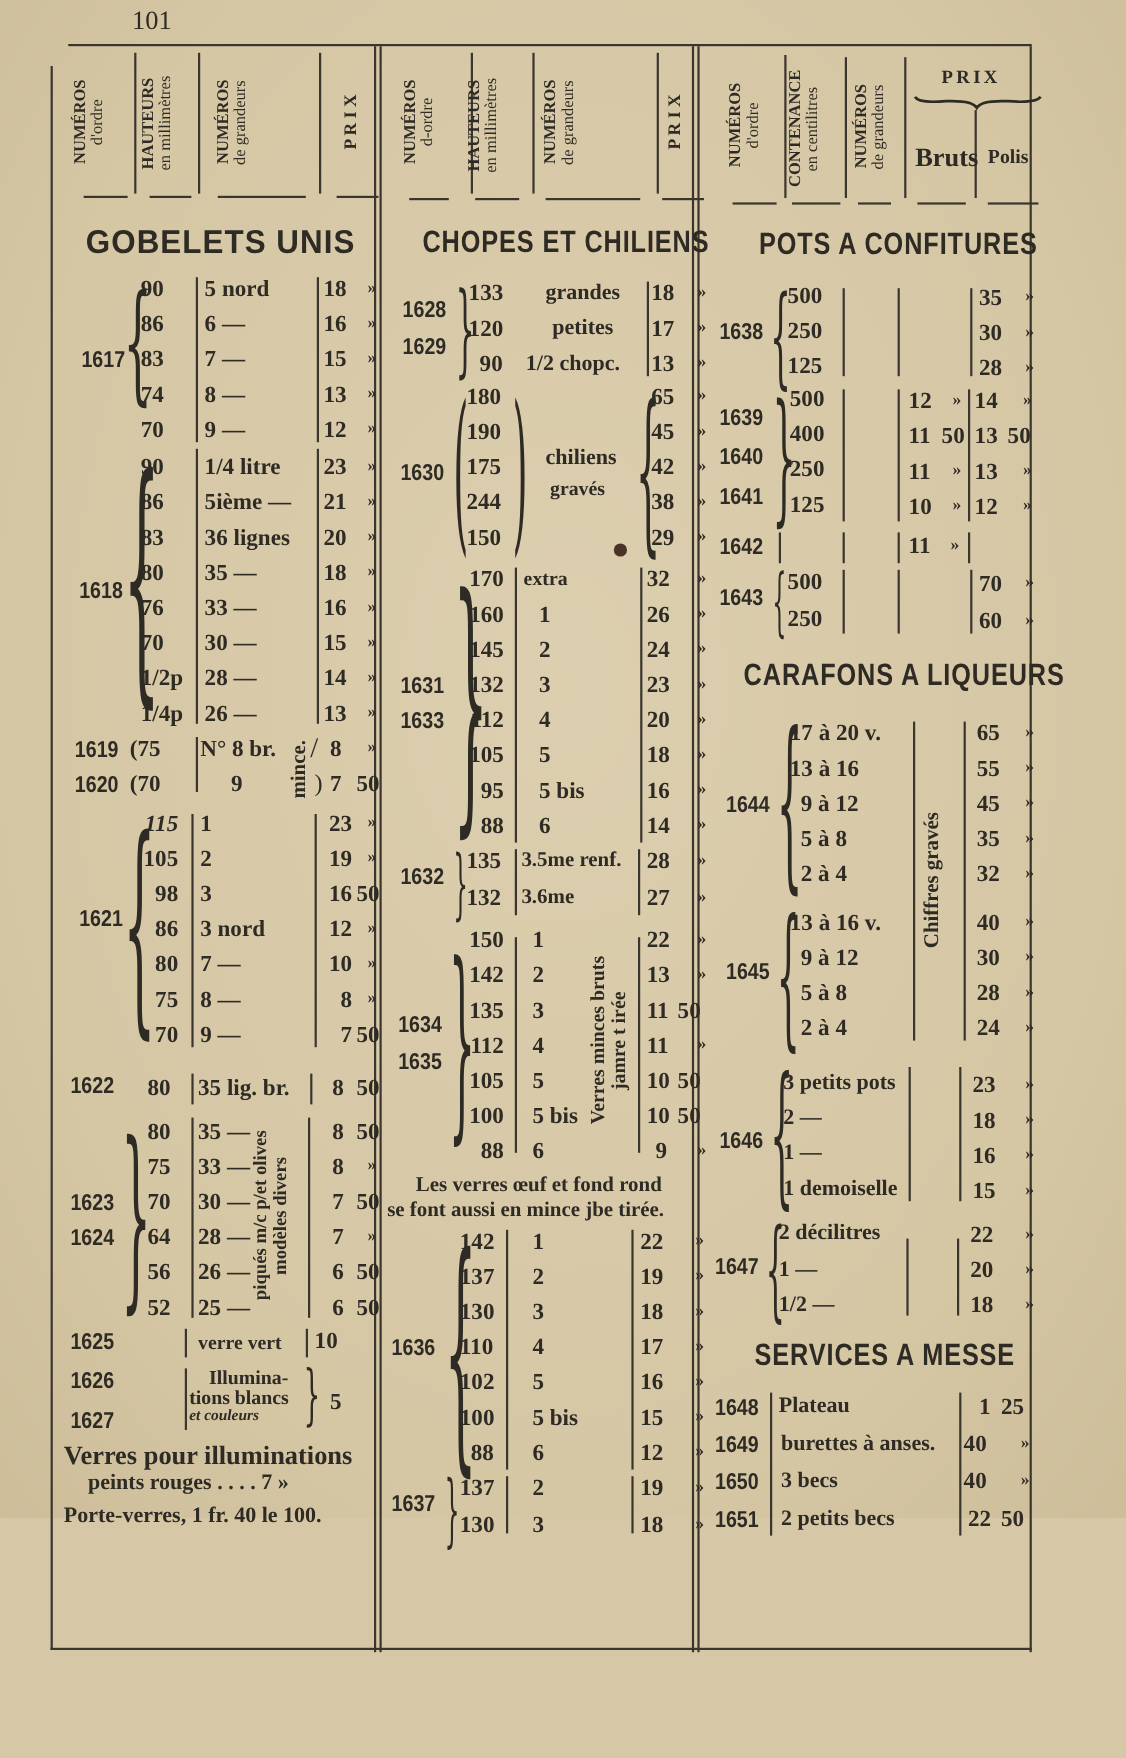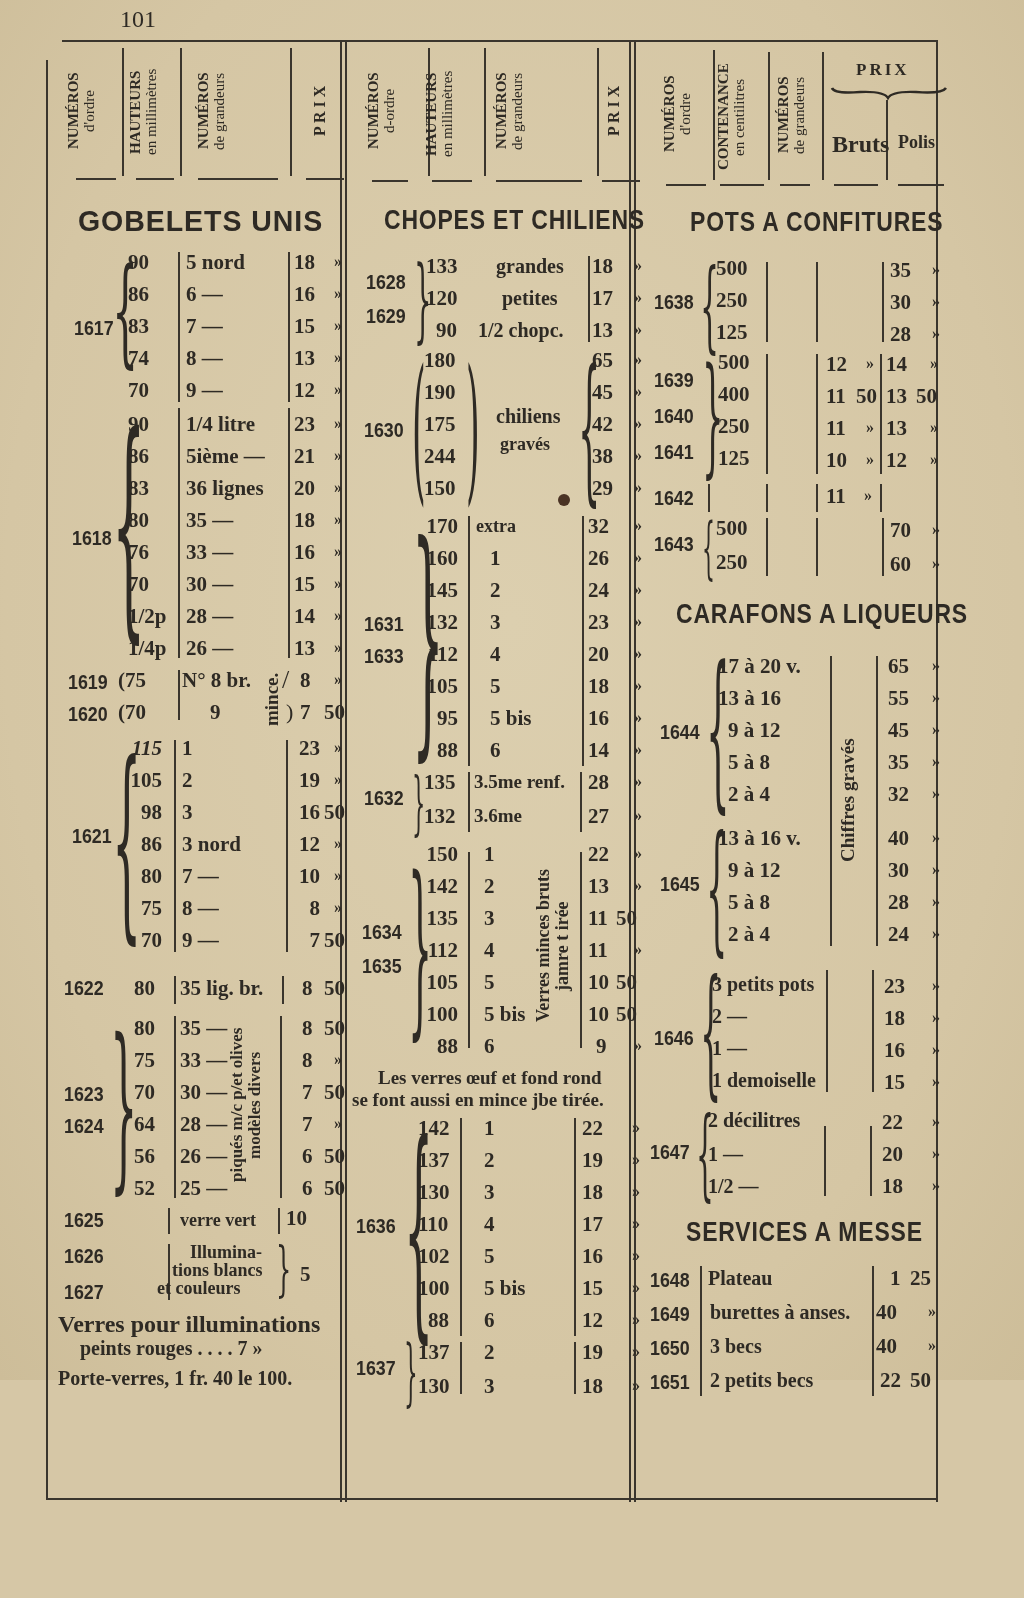--- a/index.html
+++ b/index.html
@@ -308,21 +308,21 @@
   <div class="cell-sep" style="left:168px;top:1208px;height:26px;"></div>
   <div class="t" style="left:180px;top:1208px;font-size:18px;">verre vert</div>
   <div class="cell-sep" style="left:278px;top:1208px;height:26px;"></div>
   <div class="t" style="left:286px;top:1206px;">10</div>
 
   <div class="n" style="left:64px;top:1244px;">1626</div>
   <div class="n" style="left:64px;top:1280px;">1627</div>
   <div class="cell-sep" style="left:168px;top:1244px;height:56px;"></div>
   <div class="t" style="left:190px;top:1242px;font-size:18px;line-height:20px;">Illumina-</div>
   <div class="t" style="left:172px;top:1260px;font-size:18px;line-height:20px;">tions blancs</div>
-  <div class="t" style="left:157px;top:1278px;font-size:18px;line-height:20px;">et couleurs</div>
+  <div class="t" style="left:172px;top:1278px;font-size:14px;line-height:20px;font-style:italic;">et couleurs</div>
   <div class="brace" style="left:276px;top:1238px;font-size:60px;transform:scaleX(0.4);line-height:1;">}</div>
   <div class="t" style="left:300px;top:1262px;">5</div>
 
   <div class="t" style="left:58px;top:1312px;font-size:24px;">Verres pour illuminations</div>
   <div class="t" style="left:80px;top:1336px;font-size:20px;">peints rouges . . . . 7 »</div>
   <div class="t" style="left:58px;top:1366px;font-size:20px;">Porte-verres, 1 fr. 40 le 100.</div>
 
   <div class="sect" style="left:384px;top:204px;font-size:28px;">CHOPES ET CHILIENS</div>
 
   <div class="n" style="left:366px;top:270px;">1628</div>

